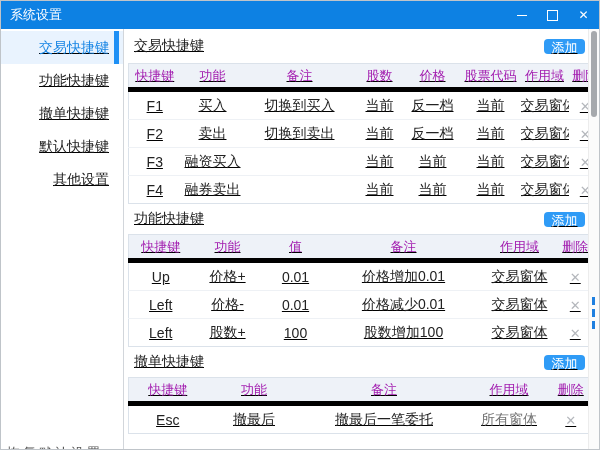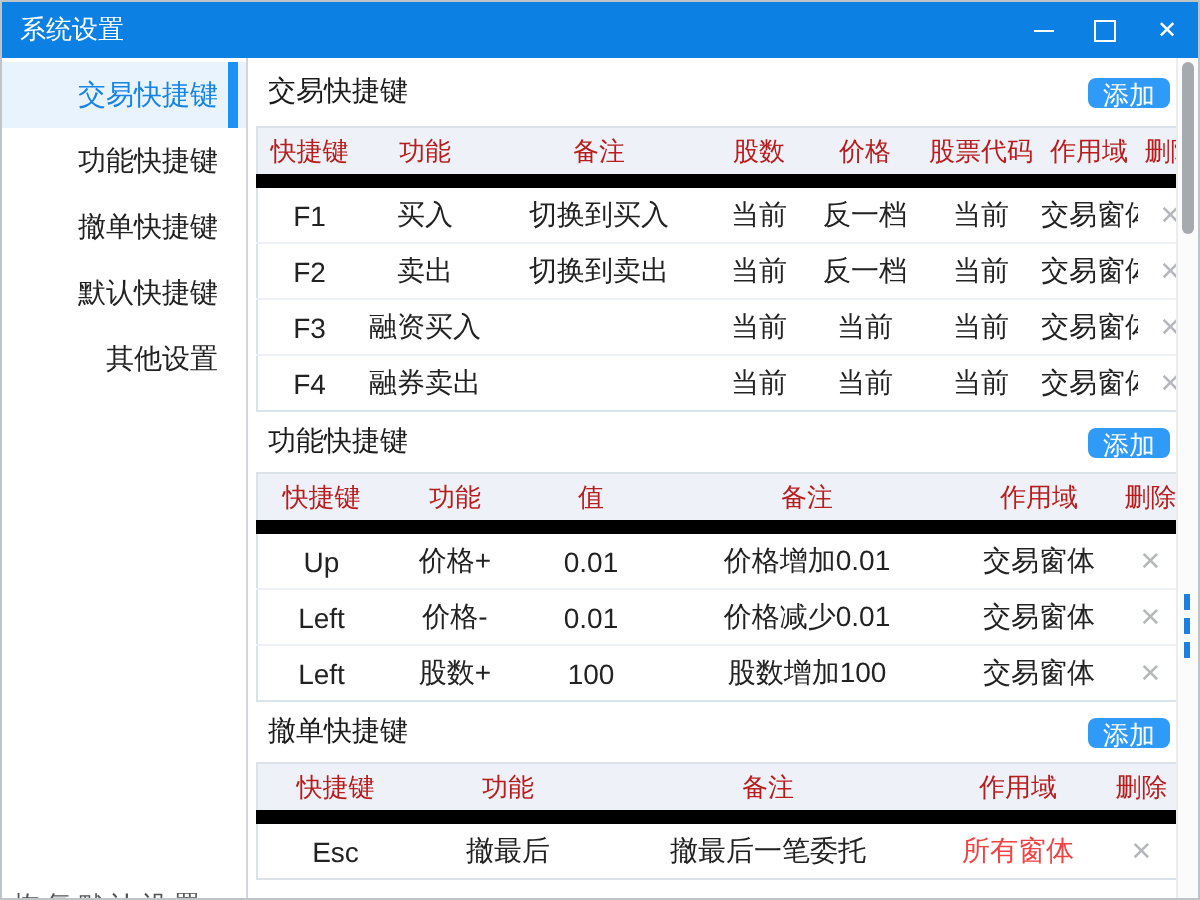--- a/index.html
+++ b/index.html
@@ -17,21 +17,21 @@
     height:28px;background:#0d81e3;color:#fff;display:flex;align-items:center;
     font-size:13px;
   }
   .titlebar .title{padding-left:9px;flex:1;}
   .win-controls{display:flex;height:28px;}
   .win-btn{width:31px;height:28px;display:flex;align-items:center;justify-content:center;cursor:pointer;}
   .glyph-min{width:10px;height:1px;background:#fff;display:block;}
   .glyph-max{width:9px;height:9px;border:1px solid #fff;display:block;}
   .glyph-close{color:#fff;font-size:12px;line-height:1;}
   
-  .main{display:flex;height:420px;position:relative;}
+  .main{display:flex;height:420px;position:relative;text-decoration:underline;}
   .sidebar{width:122px;border-right:1px solid #d2d6db;position:relative;background:#fff;flex:none;}
   .side-item{
     height:33px;line-height:33px;text-align:right;padding-right:14px;
     font-size:14px;color:#222;cursor:pointer;position:relative;white-space:nowrap;
   }
   .side-item:first-child{margin-top:2px;}
   .side-item.selected{background:#e9f3fe;color:#1584e4;}
   .side-item.selected::after{
     content:"";position:absolute;right:4px;top:0;width:5px;height:100%;background:#1e90f5;
   }
@@ -40,30 +40,30 @@
   .content{flex:1;padding-left:4px;overflow:hidden;background:#fff;}
   .sec-head{height:30px;display:flex;align-items:center;justify-content:space-between;padding:0 14px 0 6px;}
   .section:first-child .sec-head{height:34px;}
   .sec-title{font-size:14px;color:#1b1b1b;}
   .add-btn{
     width:41px;height:15px;background:#2f9bf6;color:#fff;border:none;border-radius:4px;
     font-size:13px;cursor:pointer;padding:0;font-family:inherit;
   }
   table{width:460px;border-collapse:collapse;table-layout:fixed;font-size:14px;color:#222;border:1px solid #dbe2ea;}
   thead th{
-    height:23px;background:#eef2f8;color:#b91c1c;font-weight:normal;font-size:13px;
-    border-bottom:7px solid #000000;overflow:hidden;white-space:nowrap;padding:0;
+    height:23px;background:#eef2f8;color:#a21caf;font-weight:normal;font-size:13px;
+    border-bottom:5px solid #000000;overflow:hidden;white-space:nowrap;padding:0;
   }
   tbody td{
     height:27px;text-align:center;border-bottom:1px solid #eef1f5;
     overflow:hidden;white-space:nowrap;padding:0;
   }
   tbody tr:last-child td{border-bottom:none;}
   .del{color:#b4b7bc;font-size:13px;cursor:pointer;}
-  .scope-link{color:#ef4444;}
+  .scope-link{color:#737373;}
   
   .scrollbar{
     position:absolute;top:0;right:0;width:10px;height:100%;
     background:#fbfbfb;border-left:1px solid #ececec;
   }
   .scroll-thumb{position:absolute;top:2px;left:2px;width:6px;height:86px;background:#a6a9ad;border-radius:3px;cursor:pointer;}
   .scroll-mark{position:absolute;left:3px;width:3px;height:8px;background:#1e7fe0;}
   .m1{top:268px;} .m2{top:280px;} .m3{top:292px;}
 </style>
 </head>

